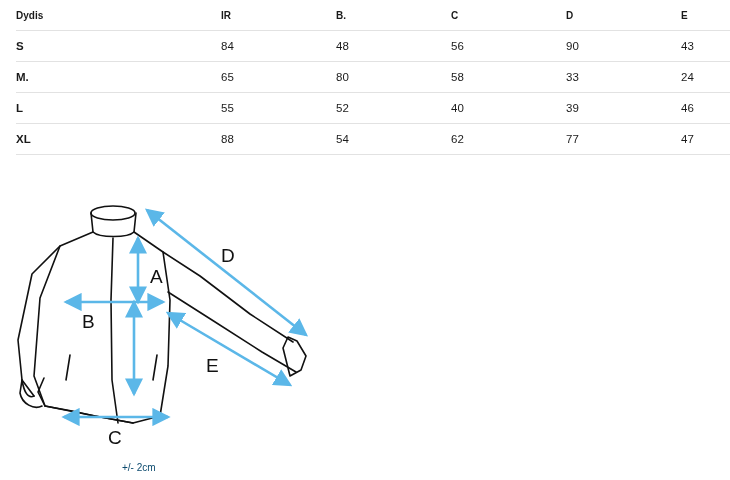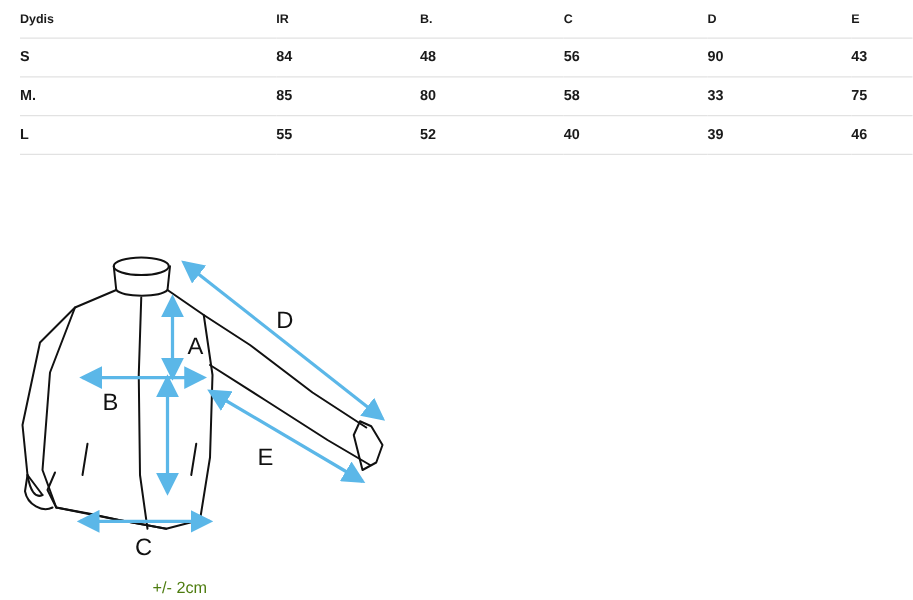--- a/index.html
+++ b/index.html
@@ -24,21 +24,21 @@
   table.size-table {
     width: 714px;
     margin: 0 0 0 16px;
     border-collapse: collapse;
     table-layout: fixed;
     font-size: 11.5px;
   }
   table.size-table th,
   table.size-table td {
     text-align: left;
-    font-weight: bold;
+    font-weight: normal;
     padding: 0;
     height: 30px;
     vertical-align: middle;
     border-bottom: 1px solid #e2e2e2;
     color: #1a1a1a;
   }
   table.size-table thead th {
     font-weight: bold;
     font-size: 10px;
   }
@@ -60,22 +60,22 @@
     width: 730px;
     height: 300px;
   }
   .diagram svg {
     display: block;
   }
   .tolerance {
     position: absolute;
     left: 122px;
     top: 282px;
-    font-size: 13px;
-    color: #4d7c0f;
+    font-size: 10px;
+    color: #0c4a6e;
   }
   .lbl {
     font-family: "Liberation Sans", sans-serif;
     font-size: 19px;
     fill: #111111;
   }
 </style>
 </head>
 <body>
 
@@ -104,33 +104,41 @@
       <tr>
         <td>S</td>
         <td>84</td>
         <td>48</td>
         <td>56</td>
         <td>90</td>
         <td>43</td>
       </tr>
       <tr>
         <td>M.</td>
-        <td>85</td>
+        <td>65</td>
         <td>80</td>
         <td>58</td>
         <td>33</td>
-        <td>75</td>
+        <td>24</td>
       </tr>
       <tr>
         <td>L</td>
         <td>55</td>
         <td>52</td>
         <td>40</td>
         <td>39</td>
         <td>46</td>
+      </tr>
+      <tr>
+        <td>XL</td>
+        <td>88</td>
+        <td>54</td>
+        <td>62</td>
+        <td>77</td>
+        <td>47</td>
       </tr>
     </tbody>
   </table>
 
   <div class="diagram">
     <svg width="730" height="300" viewBox="0 0 730 300" xmlns="http://www.w3.org/2000/svg">
       <defs>
         <marker id="arrHead" markerWidth="7" markerHeight="7" refX="6" refY="3.5" orient="auto" markerUnits="strokeWidth">
           <path d="M0,0 L7,3.5 L0,7 z" fill="#5bb7e8"></path>
         </marker>

